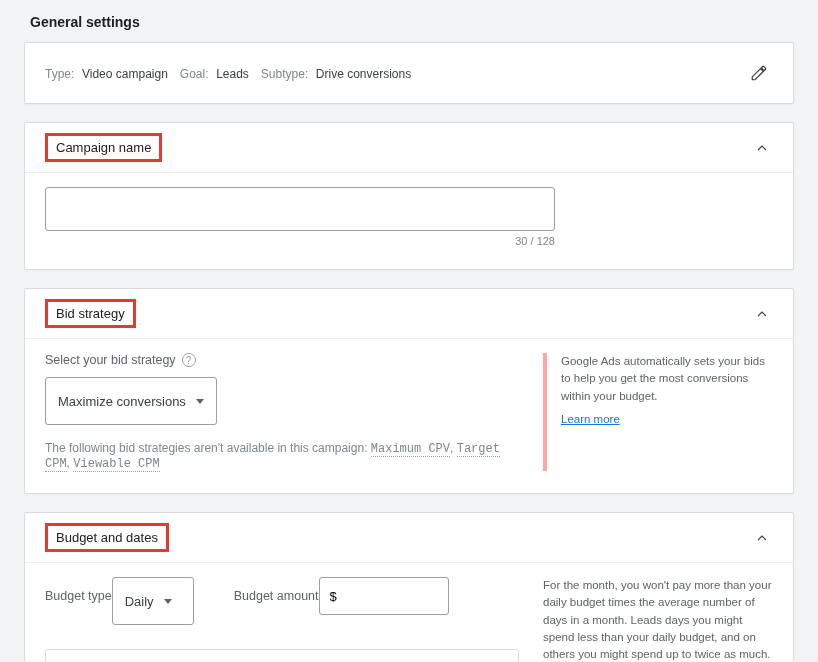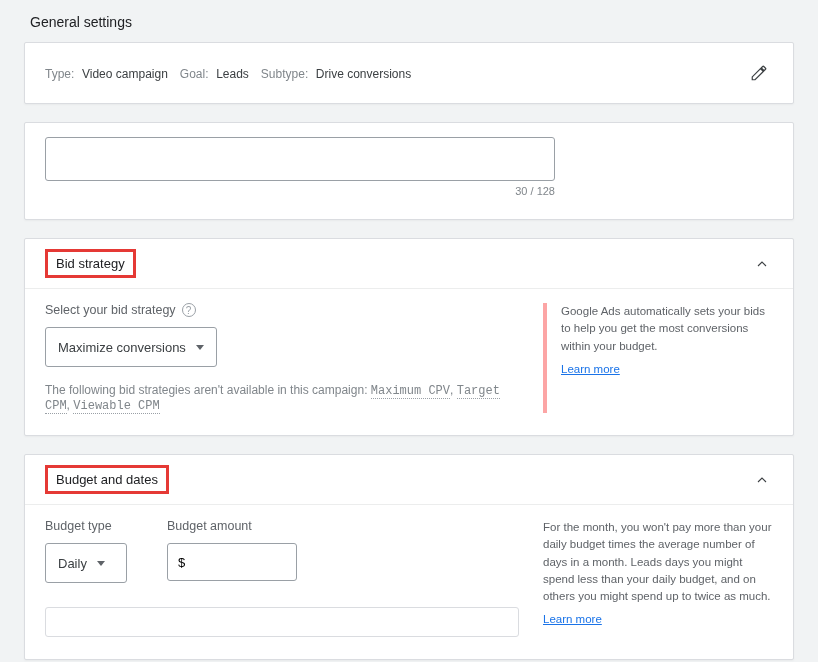--- a/index.html
+++ b/index.html
@@ -10,21 +10,21 @@
     color: #3c4043;
     font-size: 13px;
   }
   .page {
     width: 818px;
     min-height: 662px;
     background: #f1f3f4;
     padding: 6px 10px 16px 10px;
   }
   .page-title {
-    font-weight: 400;
+    font-weight: 700;
     color: #202124;
     font-size: 14px;
     padding: 8px 20px 12px 20px;
   }
   .card {
     background: #fff;
     border: 1px solid #dadce0;
     border-radius: 2px;
     margin: 0 14px 18px 14px;
     box-shadow: 0 1px 2px rgba(0,0,0,0.04);
@@ -70,31 +70,31 @@
   .right-help-border { border-left: 4px solid #fca5a5; padding-left: 14px; }
   .learn-more { color: #1a73e8; text-decoration: underline; cursor:pointer; display:inline-block; margin-top:6px; font-size: 11.5px; }
   .label { color:#5f6368; font-size: 12.5px; margin-bottom: 10px; display: flex; align-items:center; gap:6px; }
   .help-icon {
     width:14px; height:14px; border:1px solid #9aa0a6; border-radius:50%;
     display:inline-flex; align-items:center; justify-content:center;
     font-size:10px; color:#9aa0a6; cursor:pointer;
   }
   .select-box {
     border:1px solid #9aa0a6; border-radius:3px;
-    height: 40px; display:inline-flex; align-items:center;
+    height: 48px; display:inline-flex; align-items:center;
     padding: 0 12px; gap: 10px; cursor:pointer; min-width: 160px;
     color:#3c4043; font-size: 13px;
   }
   .select-box.small { min-width: 82px; }
   .tri-down { width:0; height:0; border-left:4px solid transparent;
     border-right:4px solid transparent; border-top:5px solid #5f6368; }
   .note { color:#80868b; font-size: 12px; margin-top: 16px; }
   .dotted { border-bottom: 1px dotted #9aa0a6; font-family: Liberation Mono, monospace; }
   .two-fields { display:flex; gap: 40px; }
-  .field-col { display:flex; flex-direction:column; }
+  .field-col { display:flex; flex-direction:row; }
   .text-input {
     border:1px solid #9aa0a6; border-radius:3px; height:38px; width:130px;
     padding:6px 10px; font-size:13px;
   }
   .dates-box {
     border:1px solid #dadce0; border-radius:3px; padding: 14px 16px;
     margin-top: 24px; display:flex; align-items:center;
   }
   svg path, svg polyline { stroke:#3c4043; fill:none; stroke-width:1.6; }
 </style>
@@ -120,20 +120,29 @@
       </span>
     </div>
     <div class="pencil-btn">
       <svg width="18" height="18" viewBox="0 0 24 24">
         <path d="M3 17.25V21h3.75L17.81 9.94l-3.75-3.75L3 17.25zM20.71 7.04a1 1 0 0 0 0-1.41l-2.34-2.34a1 1 0 0 0-1.41 0l-1.83 1.83 3.75 3.75 1.83-1.83z" fill="#3c4043" stroke="none"></path>
       </svg>
     </div>
   </div>
 
   <div class="card">
+    <div class="section-header">
+      <span class="section-title">Campaign name</span>
+      <div class="spacer"></div>
+      <div class="chevron">
+        <svg width="16" height="16" viewBox="0 0 24 24">
+            <polyline points="6 15 12 9 18 15"></polyline>
+          </svg>
+      </div>
+    </div>
     <div class="section-body">
       <input class="campaign-input" type="text" value="" style="">
       <div class="char-count">30 / 128</div>
     </div>
   </div>
 
   <div class="card">
     <div class="section-header">
       <span class="section-title">Bid strategy</span>
       <div class="spacer"></div>

